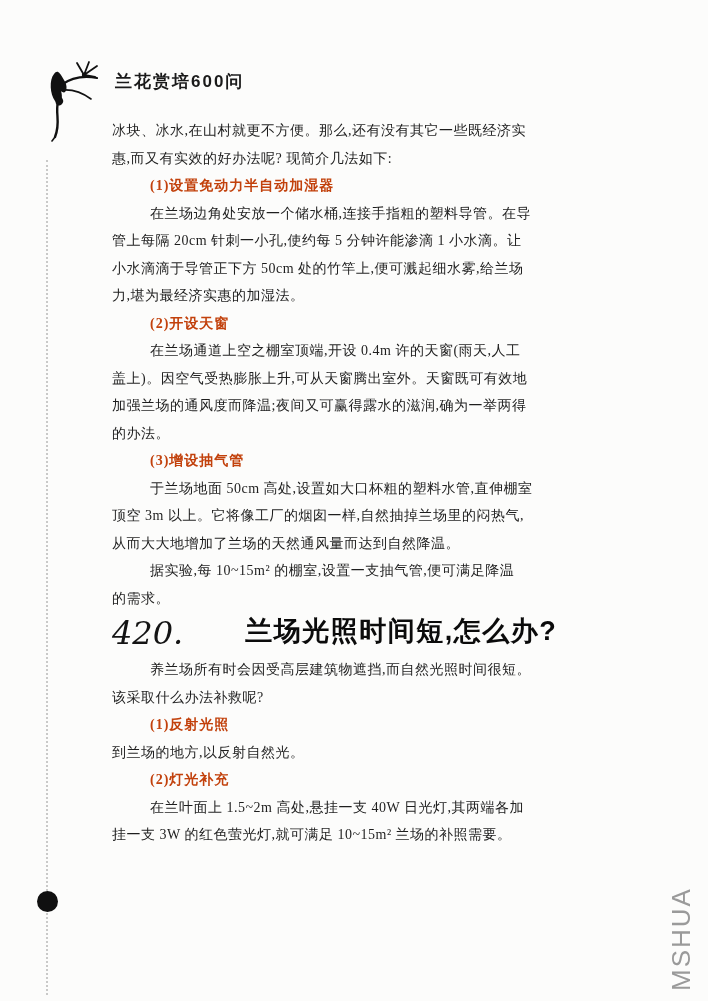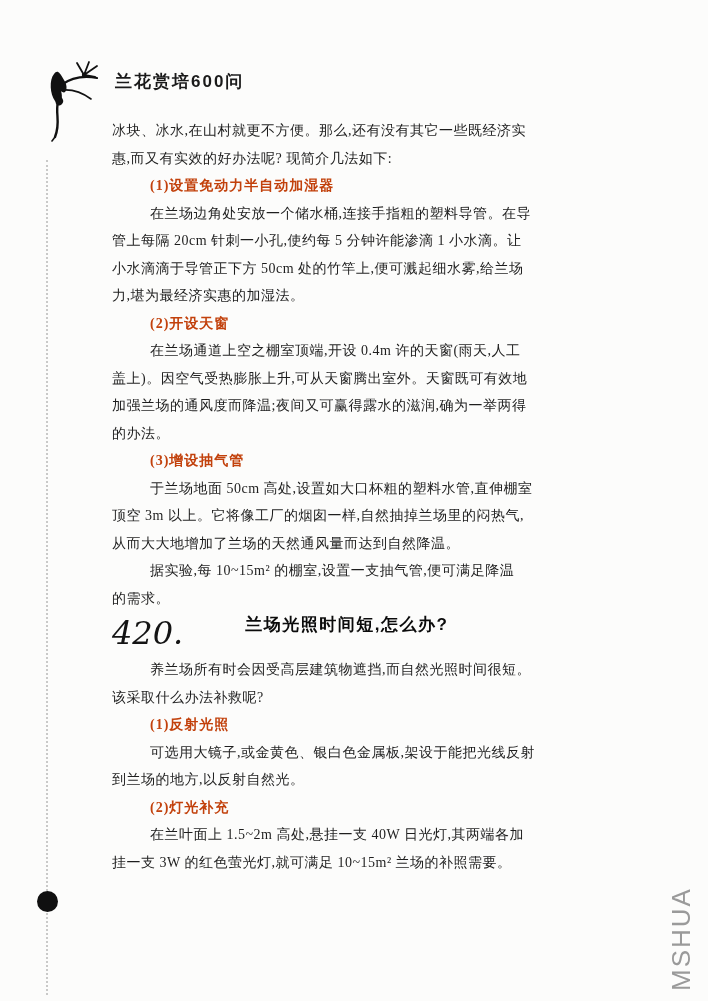--- a/index.html
+++ b/index.html
@@ -57,21 +57,21 @@
     white-space:nowrap;
     gap:46px;
   }
   .qnum{
     font-family:"DejaVu Serif","Liberation Serif",serif;
     font-style:italic;font-size:32px;color:#141414;margin-right:16px;
     line-height:40px;
   }
   .qtitle{
     font-family:"Liberation Sans","DejaVu Sans",sans-serif;
-    font-weight:bold;font-size:17px;color:#0b0b0b;letter-spacing:1.5px;
+    font-weight:bold;font-size:27px;color:#0b0b0b;letter-spacing:1.5px;
   }
 </style>
 </head>
 <body>
 
 <div class="page">
 
   <div class="logo">
     <svg width="64" height="84" viewBox="0 0 64 84" xmlns="http://www.w3.org/2000/svg">
       <path d="M10 16 C5 22 6 36 11 43 C15 48 20 42 17 33 C22 38 25 29 20 22 C15 13 13 12 10 16 Z" fill="#111"></path>
@@ -108,21 +108,20 @@
       <div class="line">从而大大地增加了兰场的天然通风量而达到自然降温。</div>
       <div class="line indent">据实验,每 10~15m² 的棚室,设置一支抽气管,便可满足降温</div>
       <div class="line">的需求。</div>
       <div class="question">
         <span class="qnum">420.</span>
         <span class="qtitle">兰场光照时间短,怎么办?</span>
       </div>
       <div class="line indent">养兰场所有时会因受高层建筑物遮挡,而自然光照时间很短。</div>
       <div class="line">该采取什么办法补救呢?</div>
       <div class="line indent bold">(1)反射光照</div>
-      <div class="line indent">可选用大镜子,或金黄色、银白色金属板,架设于能把光线反射</div>
       <div class="line">到兰场的地方,以反射自然光。</div>
       <div class="line indent bold">(2)灯光补充</div>
       <div class="line indent">在兰叶面上 1.5~2m 高处,悬挂一支 40W 日光灯,其两端各加</div>
       <div class="line">挂一支 3W 的红色萤光灯,就可满足 10~15m² 兰场的补照需要。</div>
     </div>
 
   <div class="page-dot"></div>
 
   <div class="watermark">MSHUA</div>
 

